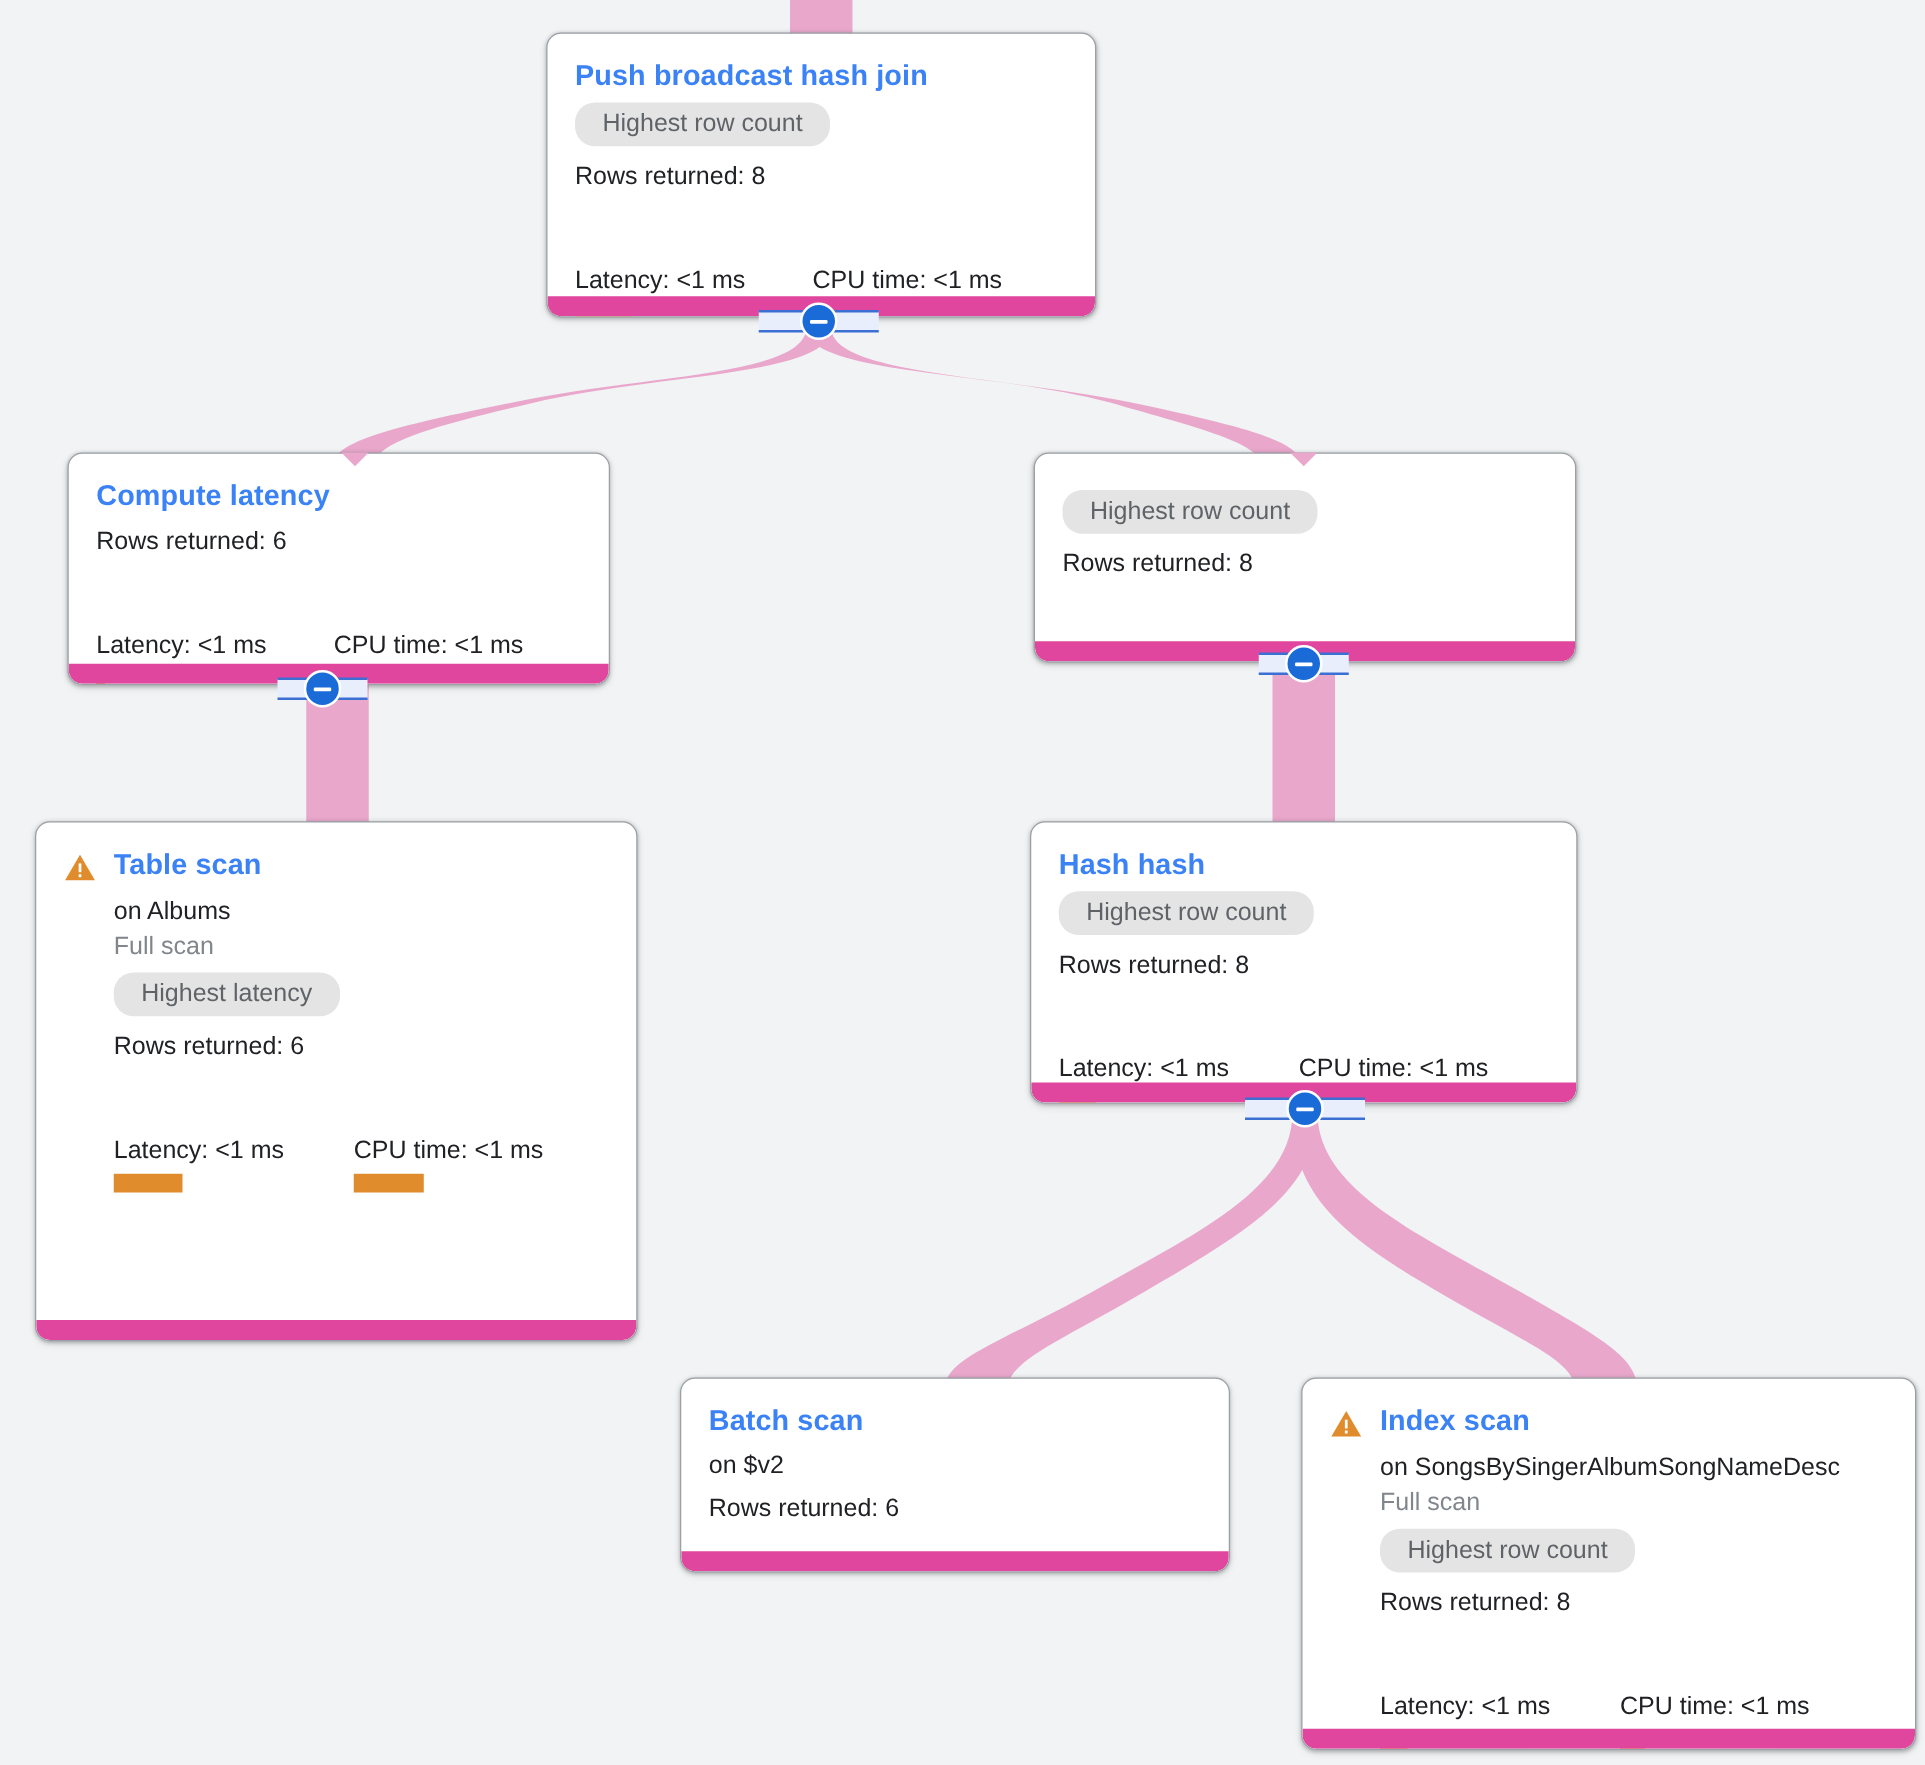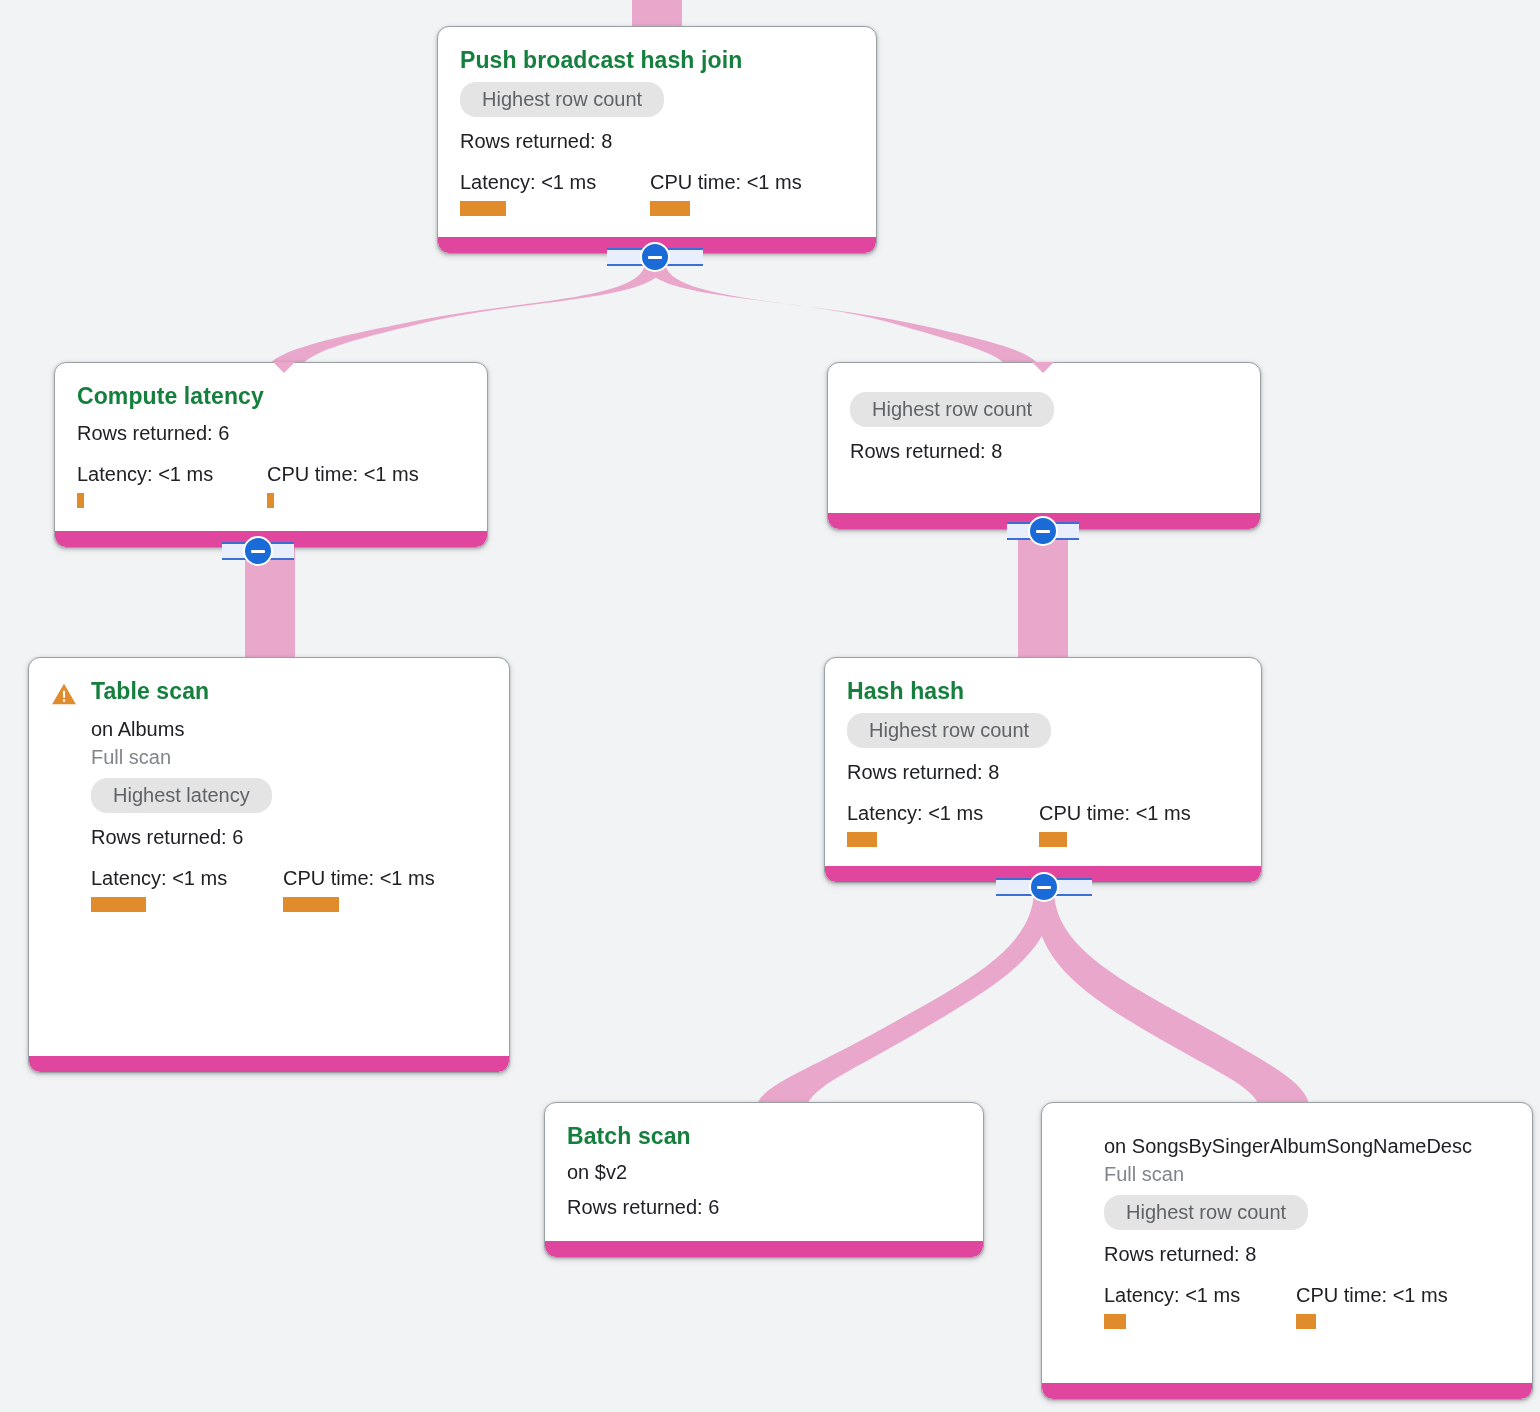--- a/index.html
+++ b/index.html
@@ -45,21 +45,21 @@
   }
   .warn-icon {
     flex: 0 0 auto;
     width: 26px;
     height: 24px;
     margin-top: 4px;
   }
   .node-title {
     font-size: 23px;
     font-weight: 700;
-    color: #15803d;
+    color: #3b82f6;
     letter-spacing: 0.1px;
     line-height: 1.15;
   }
   .indent {
     padding-left: 0;
   }
   .node.with-warn .indent {
     padding-left: 40px;
   }
   .sub-line {
@@ -88,20 +88,21 @@
     color: #202124;
     margin-top: 12px;
     line-height: 1.2;
   }
   .metrics {
     display: flex;
     margin-top: 17px;
   }
   .metric {
     display: block;
+    margin-top: 42px;
   }
   .metric-label {
     font-size: 20px;
     color: #202124;
     line-height: 1.2;
   }
   .metric-bar {
     height: 15px;
     background: #e08b2c;
     margin-top: 7px;
@@ -357,20 +358,30 @@
       <div class="indent">
         <div class="sub-line">on $v2</div>
         <div class="sub-line">Rows returned: 6</div>
       </div>
     </div>
     <div class="bottom-bar"></div>
   </div>
 
   <div class="node with-warn" style="left:1041px; top:1102px; width:492px; height:298px;">
     <div class="node-body">
+      <div class="node-head">
+        <span class="warn-icon">
+          <svg viewBox="0 0 24 22" width="26" height="24" xmlns="http://www.w3.org/2000/svg">
+            <path d="M12 1.5 L23 20.5 L1 20.5 Z" fill="#e08b2c"></path>
+            <rect x="11" y="8" width="2" height="6.5" fill="#ffffff"></rect>
+            <rect x="11" y="16" width="2" height="2.2" fill="#ffffff"></rect>
+          </svg>
+        </span>
+        <div class="node-title">Index scan</div>
+      </div>
       <div class="indent">
         <div class="sub-line">on SongsBySingerAlbumSongNameDesc</div>
         <div class="sub-line muted">Full scan</div>
         <div class="chip-row">
           <span class="chip">Highest row count</span>
         </div>
         <div class="rows-line">Rows returned: 8</div>
         <div class="metrics">
           <div class="metric" style="width:192px;">
             <div class="metric-label">Latency: &lt;1 ms</div>

